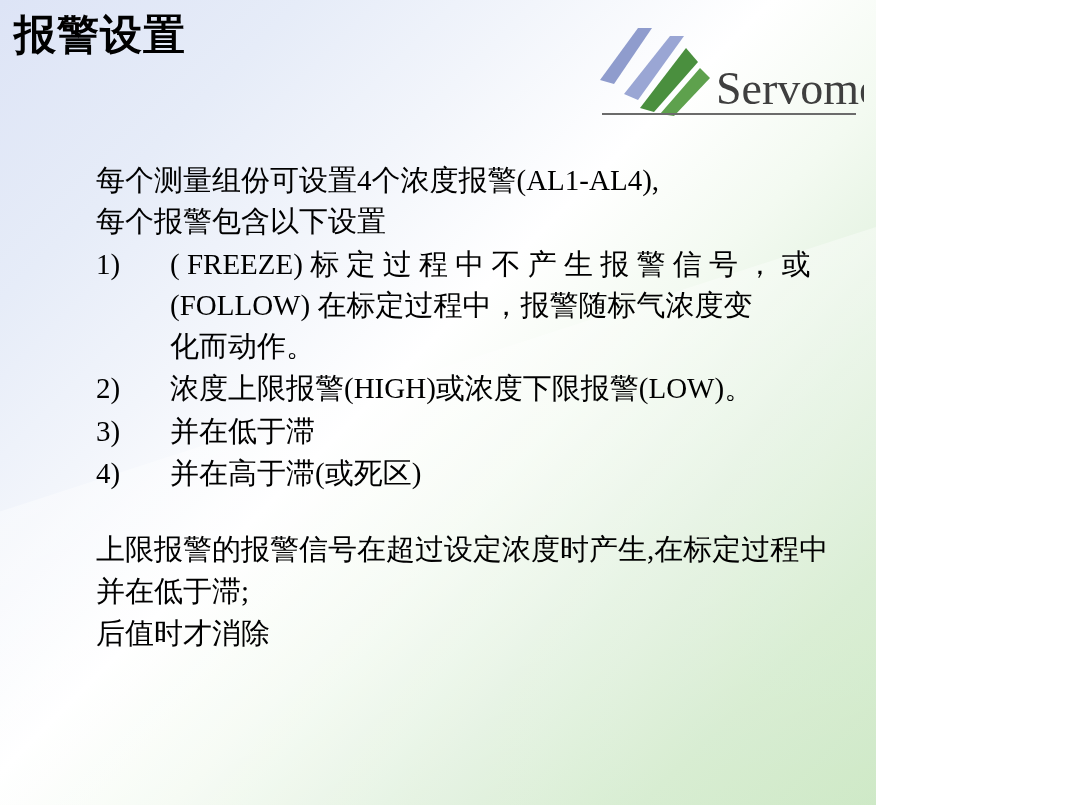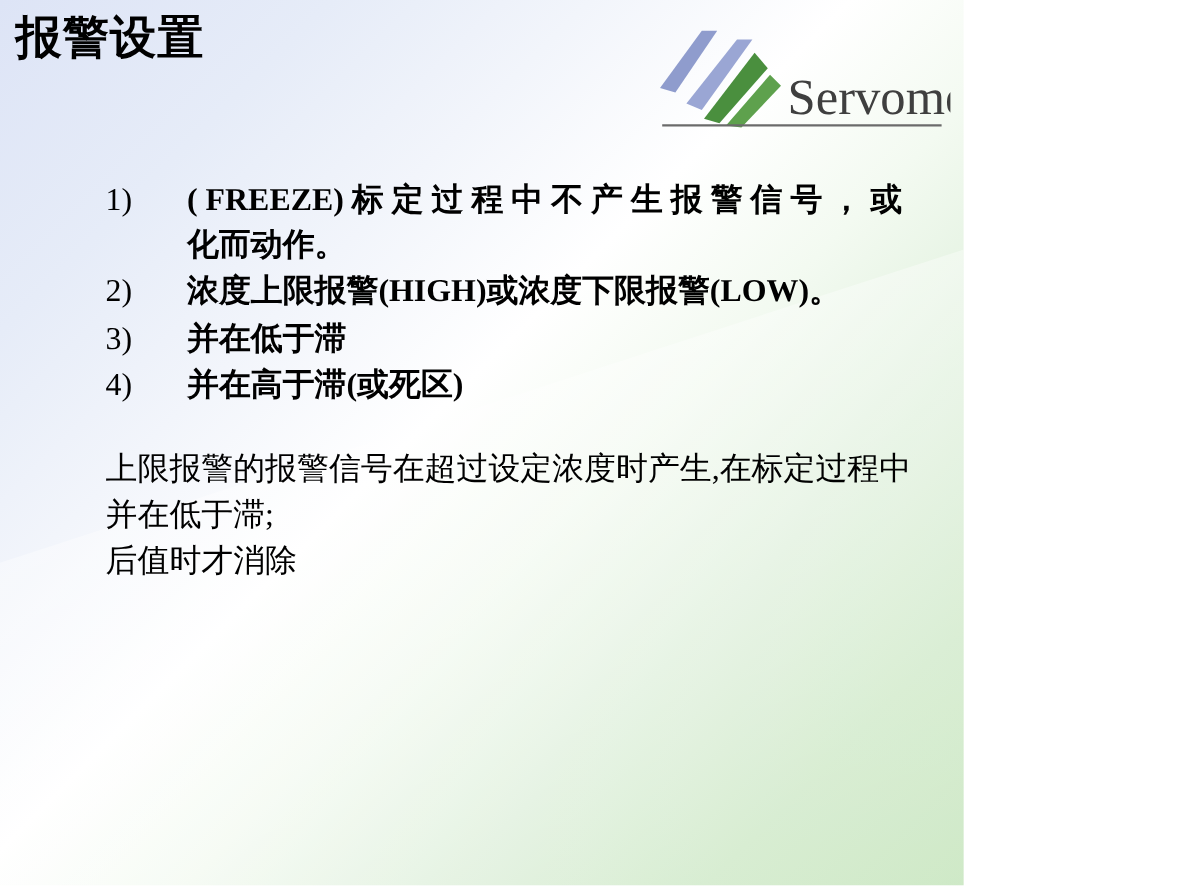--- a/index.html
+++ b/index.html
@@ -85,21 +85,20 @@
     align-items: flex-start;
     margin-bottom: 2px;
   }
   ol.items > li .marker {
     width: 74px;
     flex: 0 0 74px;
     text-align: left;
   }
   ol.items > li .body {
     flex: 1;
-    font-weight: bold;
   }
   ol.items > li .body .ln {
     display: block;
   }
   .tail {
     margin-top: 34px;
     font-size: 29px;
     line-height: 1.45;
   }
   .tail div {
@@ -119,26 +118,31 @@
       <polygon points="30,72 76,14 90,14 44,78" fill="#9aa6d4"></polygon>
       <polygon points="46,86 92,26 104,40 60,90" fill="#4a8f3e"></polygon>
       <polygon points="66,92 106,46 116,56 80,94" fill="#5ea14d"></polygon>
       <line x1="8" y1="92" x2="262" y2="92" stroke="#6b6b6b" stroke-width="2"></line>
       <text x="122" y="82" font-family="Liberation Serif, serif" font-size="46" fill="#3f3f3f">Servomex</text>
     </svg>
   </div>
 
   <div class="content">
 
+    <div class="lead">
+      <div>每个测量组份可设置4个浓度报警(AL1-AL4),</div>
+      <div>每个报警包含以下设置</div>
+    </div>
 
     <ol class="items">
       <li>
         <span class="marker">1)</span>
         <span class="body">
           <span class="ln">( FREEZE) 标 定 过 程 中 不 产 生 报 警 信 号 ， 或</span>
+          <span class="ln">(FOLLOW)  在标定过程中，报警随标气浓度变</span>
           <span class="ln">化而动作。</span>
         </span>
       </li>
       <li>
         <span class="marker">2)</span>
         <span class="body">
           <span class="ln">浓度上限报警(HIGH)或浓度下限报警(LOW)。</span>
         </span>
       </li>
       <li>

